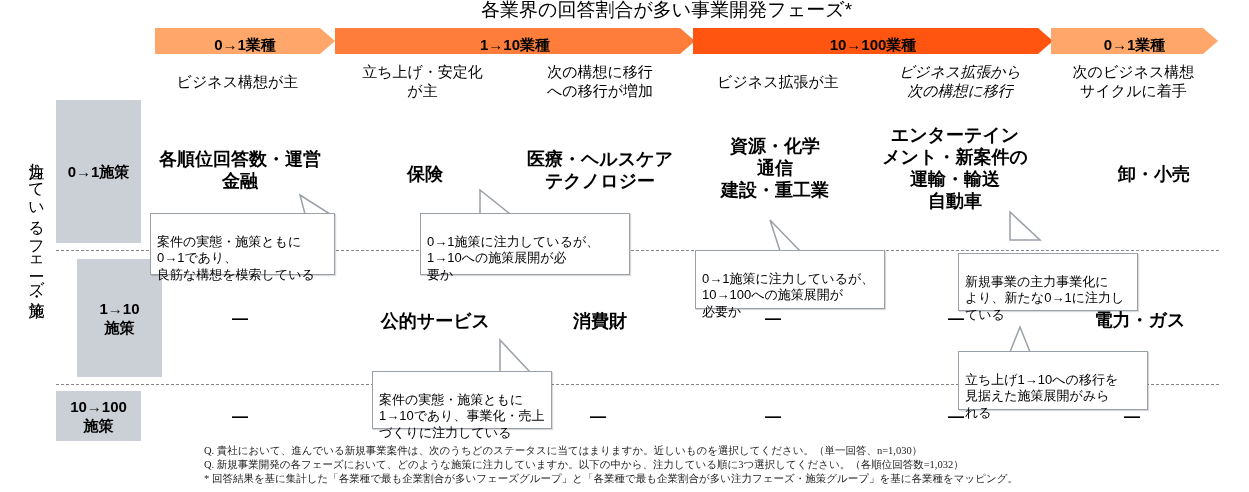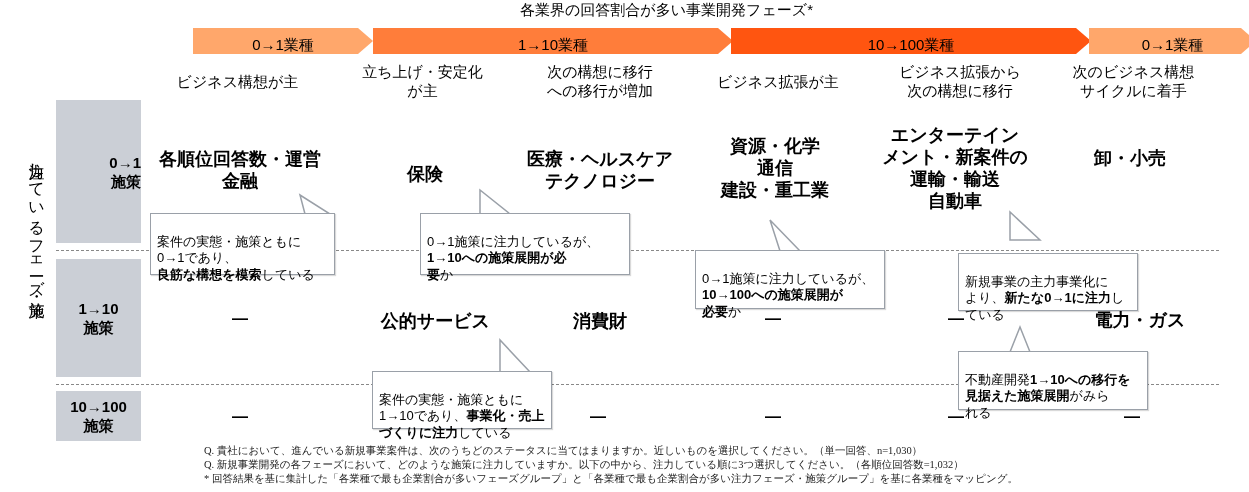--- a/index.html
+++ b/index.html
@@ -1,38 +1,38 @@
 <!DOCTYPE html>
 <html><head>
 <meta charset="utf-8">
 <style>
   html, body { margin:0; padding:0; background:#ffffff; }
   body { width:1249px; height:492px; position:relative; overflow:hidden;
          font-family:"Liberation Sans","DejaVu Sans",sans-serif; color:#000; }
   .abs { position:absolute; }
   .phase { top:28px; height:34px; display:flex; align-items:center; justify-content:center;
-           font-size:15px; font-weight:normal;margin-left:38px; }
+           font-size:15px; font-weight:bold; }
   .phase svg { position:absolute; left:0; top:0; }
   .phase .lbl { position:relative; z-index:1; }
   .sub { text-align:center; font-size:15px; line-height:19px; }
   .rowhead { left:56px; width:85px; background:#cbcfd6; display:flex; align-items:center; justify-content:center;
              text-align:center; font-weight:bold; font-size:15px; line-height:19px; }
   .vlabel { left:24px; top:150px; width:24px; font-size:16px; line-height:16.5px; text-align:center; }
   .hline { left:56px; width:1163px; height:0; border-top:1.3px dashed #888; }
   .ind { text-align:center; font-weight:bold; font-size:18px; line-height:22px; }
   .dash { font-size:16px; font-weight:bold; text-align:center; width:40px; }
   .callout { background:#fff; border:1.5px solid #9aa0a8; font-size:13px; line-height:16.5px; padding:3px 6px;
              box-shadow:1px 1px 1px rgba(0,0,0,0.15); box-sizing:border-box; }
-  .callout b { font-weight:bold;text-align:center; }
+  .callout b { font-weight:normal;text-align:center; }
   .foot { left:204px; font-family:"Liberation Serif","DejaVu Serif",serif; font-size:10.5px; line-height:13.5px; color:#222; }
 </style>
 </head>
 <body>
 
-<div class="abs" style="left:0;top:1px;width:1249px;text-align:center;font-size:15px;line-height:18px;padding-left:84px;box-sizing:border-box;">各業界の回答割合が多い事業開発フェーズ*</div>
+<div class="abs" style="left:0;top:1px;width:1249px;text-align:center;font-size:19px;line-height:18px;padding-left:84px;box-sizing:border-box;">各業界の回答割合が多い事業開発フェーズ*</div>
 
 <div class="abs phase" style="left:155px;width:180px;">
   <svg width="180" height="26">
       <polygon points="0,0 165,0 180,13 165,26 0,26" fill="#ffa76b"></polygon>
     </svg>
   <span class="lbl">0→1業種</span>
 </div>
 <div class="abs phase" style="left:335px;width:360px;">
   <svg width="360" height="26">
       <polygon points="0,0 345,0 360,13 345,26 0,26" fill="#ff7d3a"></polygon>
@@ -51,32 +51,32 @@
     </svg>
   <span class="lbl">0→1業種</span>
 </div>
 
 <div class="abs sub" style="left:155px;width:165px;top:72px;white-space:pre-line;">ビジネス構想が主</div>
 <div class="abs sub" style="left:335px;width:175px;top:62px;white-space:pre-line;">立ち上げ・安定化
 が主</div>
 <div class="abs sub" style="left:510px;width:180px;top:62px;white-space:pre-line;">次の構想に移行
 への移行が増加</div>
 <div class="abs sub" style="left:693px;width:170px;top:72px;white-space:pre-line;text-align:center;">ビジネス拡張が主</div>
-<div class="abs sub" style="left:870px;width:180px;top:62px;white-space:pre-line;">ビジネス拡張から
+<div class="abs sub" style="left:870px;width:180px;top:62px;white-space:pre-line;font-style:italic;">ビジネス拡張から
 次の構想に移行</div>
 <div class="abs sub" style="left:1051px;width:165px;top:62px;white-space:pre-line;">次のビジネス構想
 サイクルに着手</div>
 
 <div class="abs vlabel" style="writing-mode:vertical-rl;width:auto;left:28px;top:150px;letter-spacing:1px;">注力しているフェーズ・施策</div>
 
-<div class="abs rowhead" style="top:100px;height:143px;flex-direction:column;align-items:flex-end;">
+<div class="abs rowhead" style="top:100px;height:143px;flex-direction:row;">
   <span>0→1</span>
     <span>施策</span>
 </div>
-<div class="abs rowhead" style="top:259px;height:118px;flex-direction:column;">
+<div class="abs rowhead" style="top:259px;height:118px;flex-direction:column;margin-left:21px;">
   <span>1→10</span>
     <span>施策</span>
 </div>
 <div class="abs rowhead" style="top:391px;height:50px;flex-direction:column;">
   <span>10→100</span>
     <span>施策</span>
 </div>
 
 <div class="abs hline" style="top:250px;"></div>
 <div class="abs hline" style="top:384px;"></div>
@@ -86,21 +86,21 @@
 <div class="abs ind" style="left:375px;width:100px;top:163px;white-space:pre-line;">保険</div>
 <div class="abs ind" style="left:505px;width:190px;top:148px;white-space:pre-line;">医療・ヘルスケア
 テクノロジー</div>
 <div class="abs ind" style="left:695px;width:160px;top:135px;white-space:pre-line;">資源・化学
 通信
 建設・重工業</div>
 <div class="abs ind" style="left:865px;width:180px;top:124px;white-space:pre-line;">エンターテイン
 メント・新案件の
 運輸・輸送
 自動車</div>
-<div class="abs ind" style="left:1070px;width:120px;top:147px;white-space:pre-line;">卸・小売</div>
+<div class="abs ind" style="left:1070px;width:120px;top:163px;white-space:pre-line;text-align:right;">卸・小売</div>
 
 <div class="abs dash" style="left:220px;top:310px;">—</div>
 <div class="abs ind" style="left:340px;width:150px;top:310px;text-align:right;">公的サービス</div>
 <div class="abs ind" style="left:540px;width:120px;top:310px;">消費財</div>
 <div class="abs dash" style="left:753px;top:310px;">—</div>
 <div class="abs dash" style="left:936px;top:310px;">—</div>
 <div class="abs ind" style="left:1070px;width:140px;top:309px;">電力・ガス</div>
 
 <div class="abs dash" style="left:220px;top:408px;">—</div>
 <div class="abs dash" style="left:578px;top:408px;">—</div>
@@ -138,20 +138,20 @@
   <span>新規事業の主力事業化に
 より、</span><b>新たな0→1に注力</b><span>し
 ている</span>
 </div>
 <div class="abs callout" style="left:372px;top:371px;width:180px;height:58px;white-space:pre-line;">
   <span>案件の実態・施策ともに
 1→10であり、</span><b>事業化・売上
 づくりに注力</b><span>している</span>
 </div>
 <div class="abs callout" style="left:958px;top:351px;width:190px;height:59px;white-space:pre-line;">
-  <span>不動産開発</span><b>1→10への移行を
+  <span>立ち上げ</span><b>1→10への移行を
 見据えた施策展開</b><span>がみら
 れる</span>
 </div>
 
 <div class="abs foot" style="top:444px;">Q. 貴社において、進んでいる新規事業案件は、次のうちどのステータスに当てはまりますか。近しいものを選択してください。（単一回答、n=1,030）</div>
 <div class="abs foot" style="top:458px;">Q. 新規事業開発の各フェーズにおいて、どのような施策に注力していますか。以下の中から、注力している順に3つ選択してください。（各順位回答数=1,032）</div>
 <div class="abs foot" style="top:472px;">* 回答結果を基に集計した「各業種で最も企業割合が多いフェーズグループ」と「各業種で最も企業割合が多い注力フェーズ・施策グループ」を基に各業種をマッピング。</div>
 
 </body></html>

